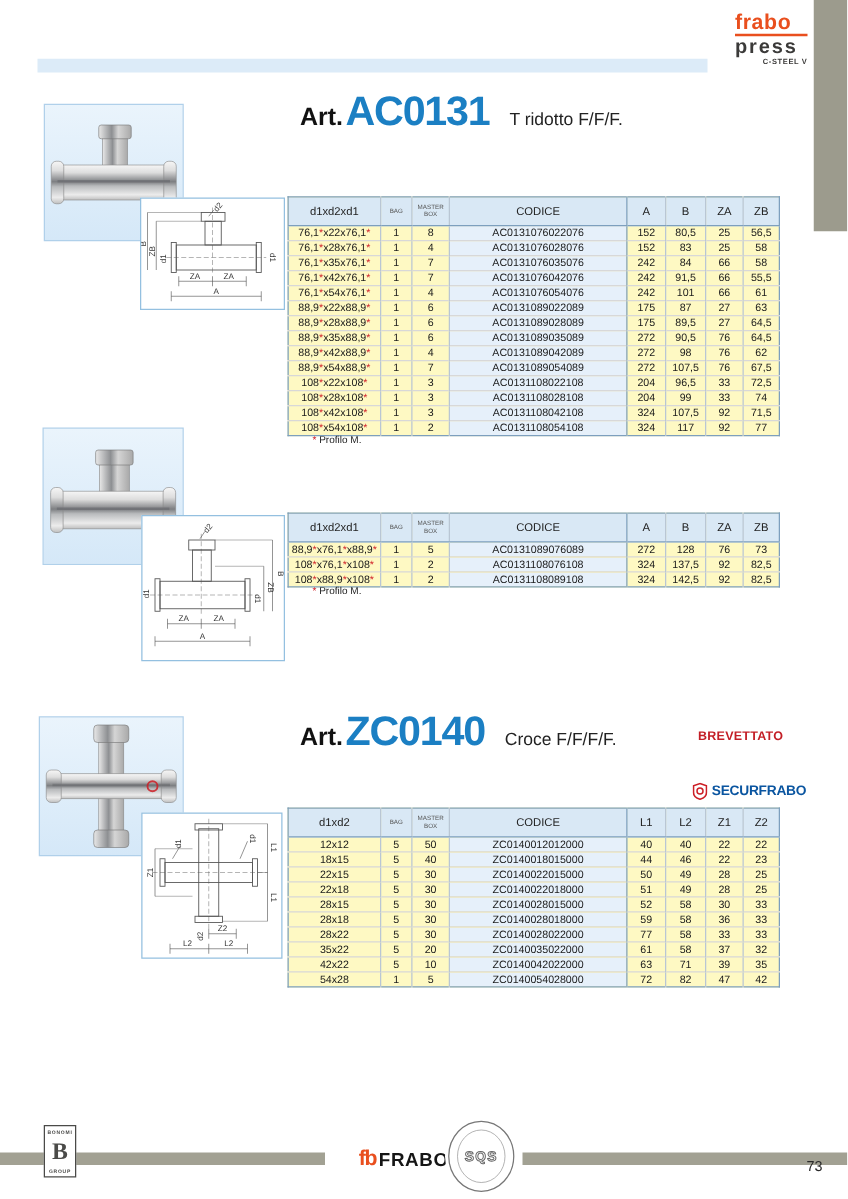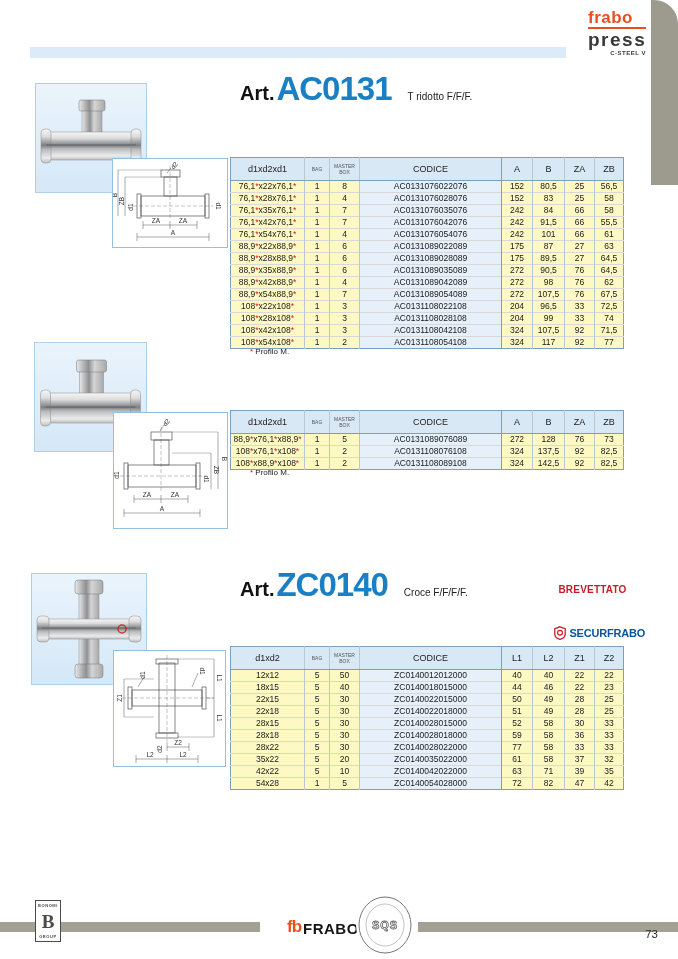--- a/index.html
+++ b/index.html
@@ -1,45 +1,45 @@
 <!DOCTYPE html>
 <html><head>
 <meta charset="utf-8">
 <style>
   html,body{margin:0;padding:0;background:#fff;}
   .page{position:relative;width:678px;height:959px;background:#fff;overflow:hidden;
-        font-family:"Liberation Sans",sans-serif;color:#1a1a1a;border-radius:24px;}
+        font-family:"Liberation Sans",sans-serif;color:#1a1a1a;}
 
   
   .blue-band{position:absolute;left:30px;top:47px;width:536px;height:11px;background:#dcebf8;}
   .gray-bar-right{position:absolute;left:651px;top:0;width:27px;height:185px;background:#9c9b8d;}
 
   .brand-top{position:absolute;left:588px;top:9px;width:58px;line-height:1;}
   .brand-frabo{color:#e94f1e;font-weight:bold;font-size:17px;letter-spacing:.5px;border-bottom:2px solid #e94f1e;padding-bottom:1px;}
-  .brand-press{color:#3b3a39;font-weight:bold;font-size:19px;letter-spacing:1.5px;margin-top:1px;}
+  .brand-press{color:#3b3a39;font-weight:bold;font-size:16px;letter-spacing:1.5px;margin-top:1px;}
   .brand-steel{color:#3b3a39;font-weight:bold;font-size:6px;text-align:right;letter-spacing:.5px;margin-top:1px;}
 
   
   .photo-box{position:absolute;background:linear-gradient(180deg,#eaf4fc 0%,#d5e8f8 100%);border:1px solid #b0d0ea;}
   .draw-box{position:absolute;background:#fff;border:1px solid #94c0e0;}
   #photo1{left:35px;top:83px;width:110px;height:108px;}
   #draw1{left:112px;top:158px;width:114px;height:88px;}
   #photo2{left:34px;top:342px;width:111px;height:108px;}
   #draw2{left:113px;top:412px;width:113px;height:115px;}
   #photo3{left:31px;top:573px;width:114px;height:110px;}
   #draw3{left:113px;top:650px;width:111px;height:115px;}
   .photo-box svg,.draw-box svg{display:block;width:100%;height:100%;}
 
   
   .art{position:absolute;display:flex;align-items:baseline;}
   #heading1{left:240px;top:70px;}
   #heading3{left:240px;top:566px;}
   .art-prefix{font-size:20px;font-weight:bold;color:#111;}
   .art-code{font-size:33px;font-weight:bold;color:#1b7fc3;letter-spacing:-1px;margin-left:2px;}
-  .art-sub{font-size:10px;color:#222;margin-left:16px;}
+  .art-sub{font-size:14px;color:#222;margin-left:16px;}
   #brevettato{position:absolute;left:540px;top:584px;width:105px;text-align:center;
               color:#c31e26;font-weight:bold;font-size:10px;letter-spacing:.2px;}
   #securfrabo{position:absolute;left:548px;top:626px;width:97px;display:flex;align-items:center;justify-content:flex-end;gap:3px;}
   .secur-label{color:#0a55a0;font-weight:bold;font-size:11px;letter-spacing:-.2px;}
 
   
   .tbl{position:absolute;left:230px;width:393px;border-collapse:collapse;table-layout:fixed;
        border:1px solid #7d9fbe;background:#fef9c3;}
   #table1{top:157px;} #table2{top:410px;} #table3{top:646px;}
   .tbl th{background:#d9e8f5;font-weight:normal;font-size:9px;color:#222;height:22px;padding:0;

